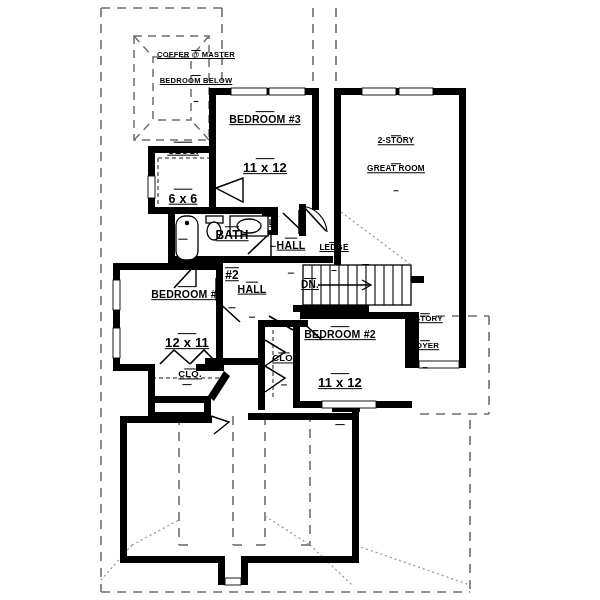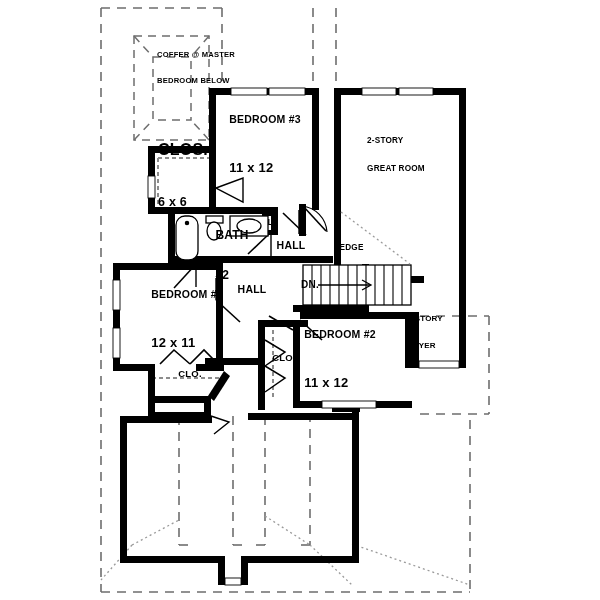--- a/index.html
+++ b/index.html
@@ -21,28 +21,30 @@
   }
   #plan-svg {
     position: absolute;
     left: 0;
     top: 0;
     width: 600px;
     height: 600px;
   }
   .room-label {
     position: absolute;
+    text-align: center;
     font-family: "Liberation Sans", sans-serif;
     font-weight: bold;
     color: #000000;
     line-height: 1.12;
     white-space: pre;
     letter-spacing: 0.2px;
     transform: translate(-50%, -50%);
     user-select: none;
+    text-decoration: underline;
   }
   .lbl-name { display: block; }
   .lbl-dim { display: block; }
 </style>
 </head>
 <body>
 
 <div id="plan-root">
 
   <svg id="plan-svg" viewBox="0 0 600 600">
@@ -277,38 +279,38 @@
     <span class="lbl-name" style="font-size:10.5px;">BEDROOM #3</span>
     <span class="lbl-dim" style="font-size:13px;">11 x 12</span>
   </div>
 
   <div class="room-label" style="left:396px; top:155px; font-size:8.2px;">
     <span class="lbl-name">2-STORY</span>
     <span class="lbl-dim">GREAT ROOM</span>
   </div>
 
   <div class="room-label" style="left:183px; top:175px;">
-    <span class="lbl-name" style="font-size:16px;">CLOS.</span>
+    <span class="lbl-name" style="font-size:10px;">CLOS.</span>
     <span class="lbl-dim" style="font-size:12.5px;">6 x 6</span>
   </div>
 
   <div class="room-label" style="left:232px; top:256px; font-size:12px;">
     <span class="lbl-name">BATH</span>
     <span class="lbl-dim">#2</span>
   </div>
 
   <div class="room-label" style="left:273px; top:222px; font-size:9px;">
     <span class="lbl-name">L.</span>
   </div>
 
   <div class="room-label" style="left:291px; top:245px; font-size:10.5px;">
     <span class="lbl-name">HALL</span>
   </div>
 
-  <div class="room-label" style="left:349px; top:248px; font-size:8.2px;">
+  <div class="room-label" style="left:334px; top:248px; font-size:8.2px;">
     <span class="lbl-name">LEDGE</span>
   </div>
 
   <div class="room-label" style="left:252px; top:289px; font-size:10.5px;">
     <span class="lbl-name">HALL</span>
   </div>
 
   <div class="room-label" style="left:310px; top:285px; font-size:10px;">
     <span class="lbl-name">DN.</span>
   </div>

